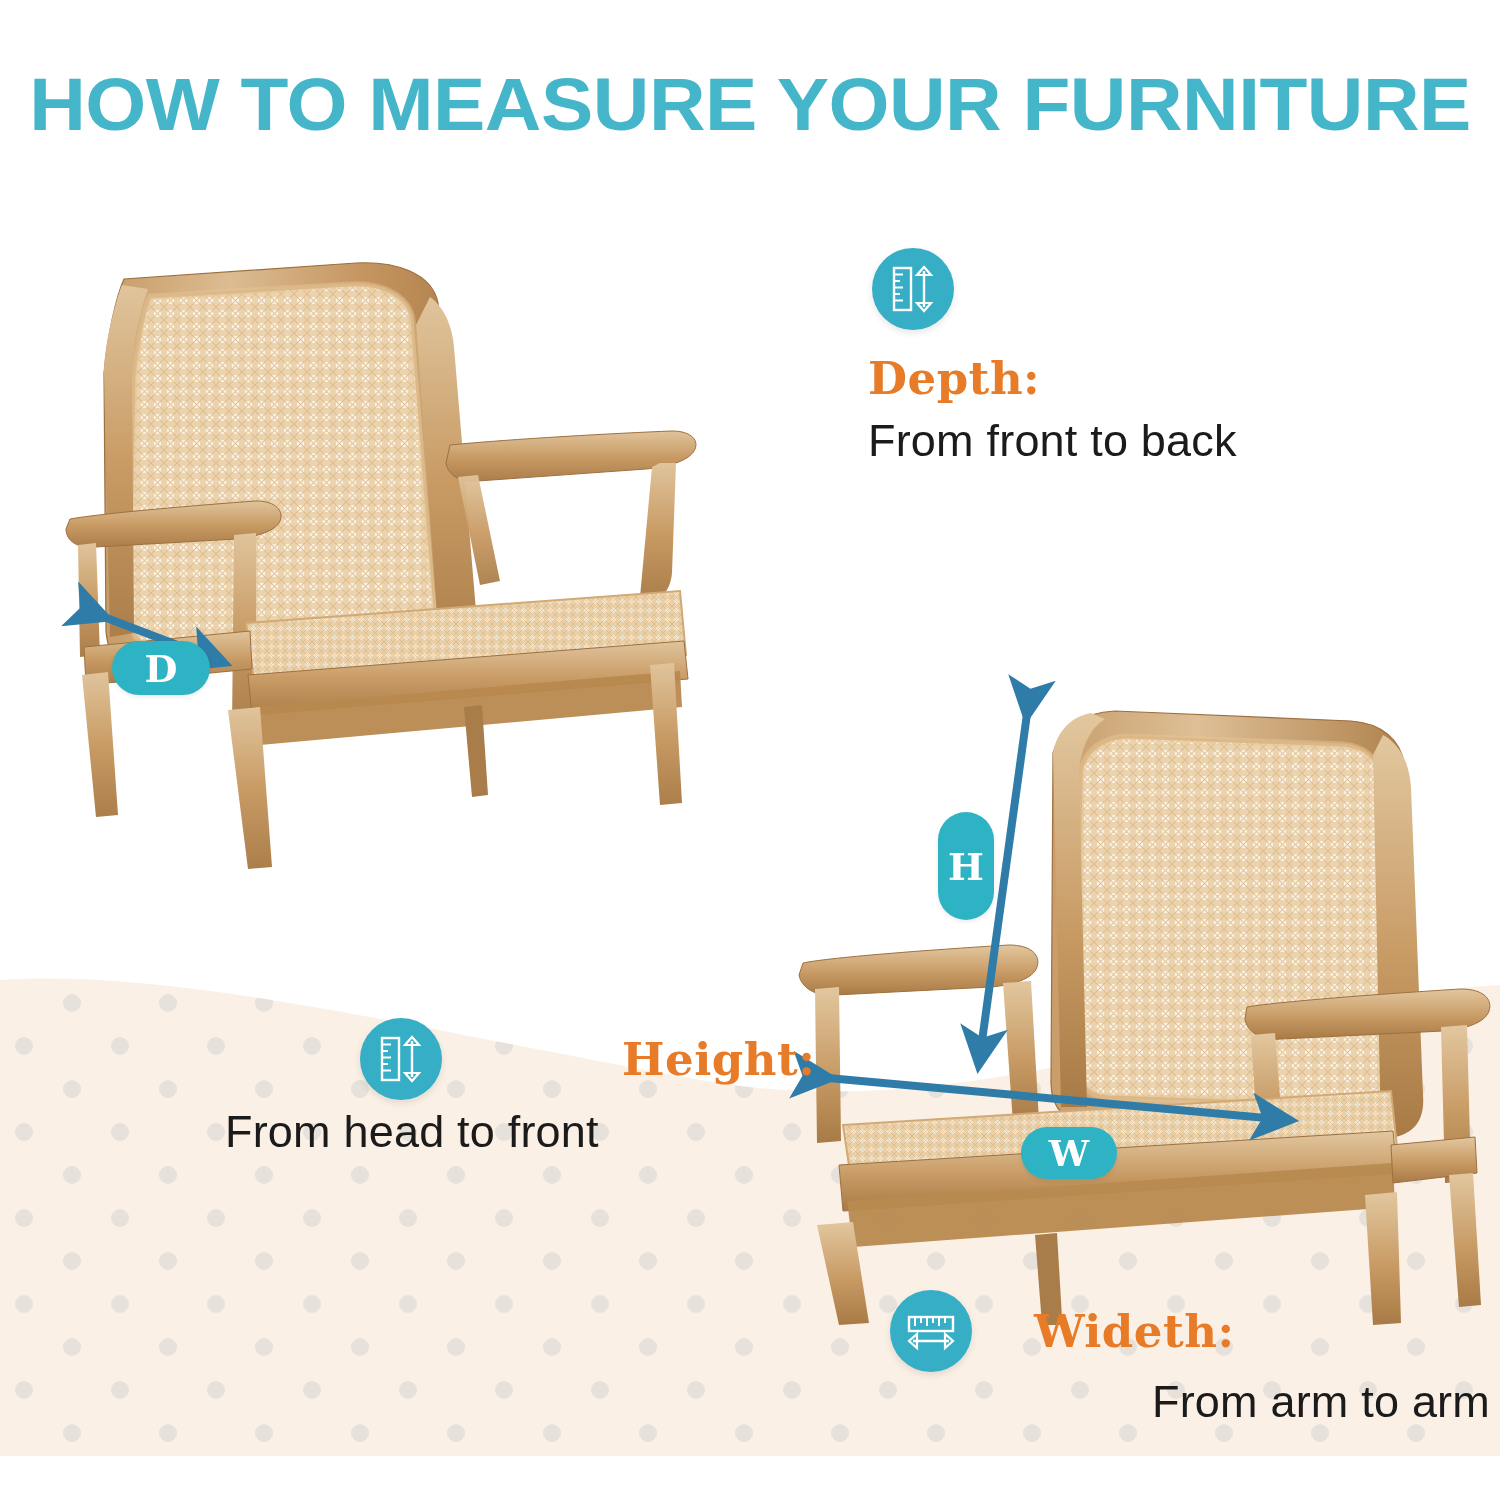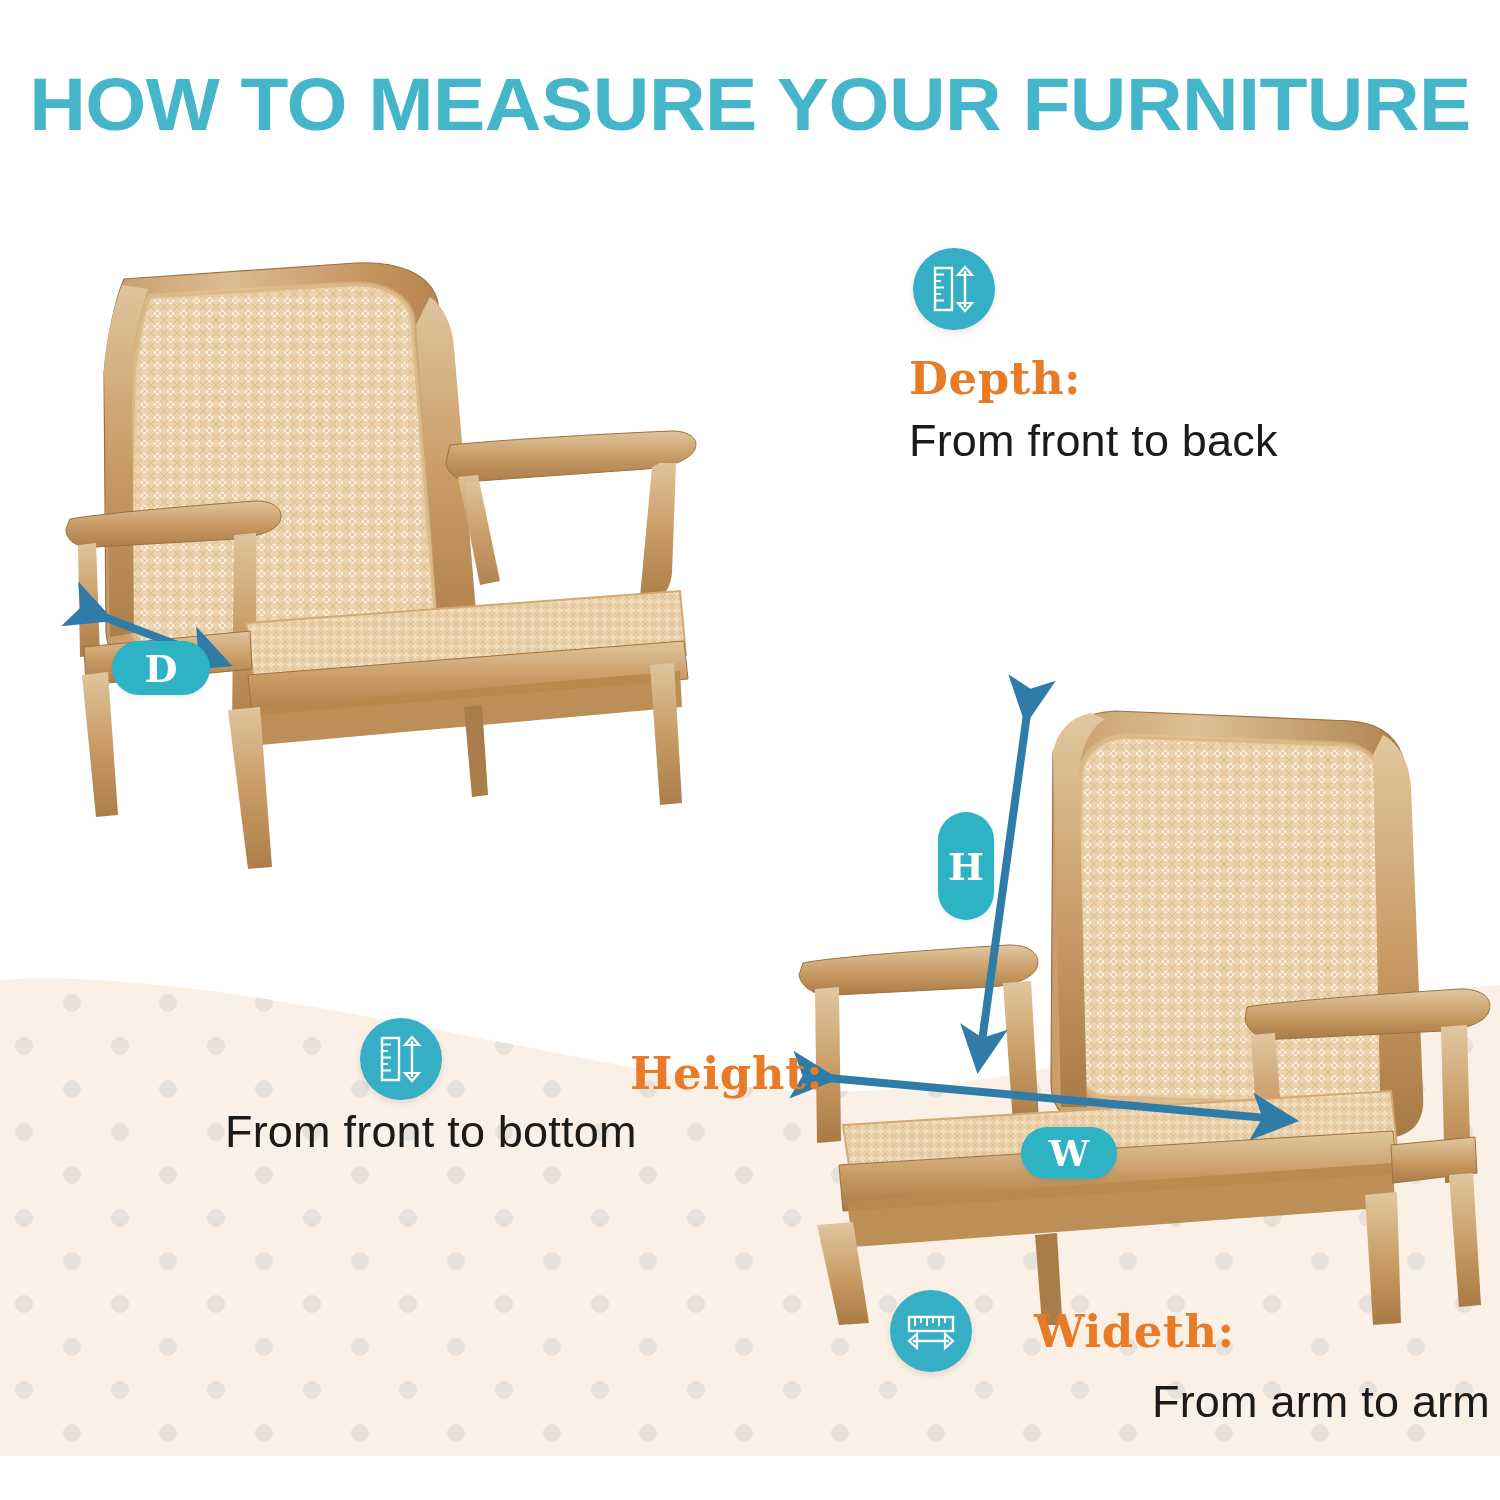--- a/index.html
+++ b/index.html
@@ -46,27 +46,27 @@
   .desc{
     font-family:Liberation Sans, sans-serif;
     font-weight:400;
     color:#1b1b1b;
     font-size:45px;
     white-space:nowrap;
     letter-spacing:.2px;
   }
 
   
-  #block-depth{left:868px;top:248px;margin-left:41px;}
+  #block-depth{left:868px;top:248px;}
   #block-depth .icon-circle{margin-left:4px;}
   #block-depth .kw{display:block;margin-top:22px;}
   #block-depth .desc{display:block;margin-top:10px;}
 
   #block-height{left:360px;top:1018px;width:700px;}
-  #block-height .hdr{display:flex;align-items:flex-end;gap:8px;}
+  #block-height .hdr{display:flex;align-items:center;}
   #block-height .kw{margin-left:180px;}
   #block-height .desc{display:block;margin-top:6px;margin-left:-135px;}
 
   #block-width{left:890px;top:1290px;width:600px;}
   #block-width .hdr{display:flex;align-items:center;}
   #block-width .kw{margin-left:62px;}
   #block-width .desc{display:block;margin-top:4px;margin-left:-48px;text-align:right;}
 
   
   .chair{position:absolute;}
@@ -301,21 +301,21 @@
           <line x1="8" y1="25.5" x2="17" y2="25.5" stroke="#fff" stroke-width="2"></line>
           <line x1="8" y1="32" x2="14" y2="32" stroke="#fff" stroke-width="2"></line>
           <line x1="8" y1="38.5" x2="17" y2="38.5" stroke="#fff" stroke-width="2"></line>
           <line x1="38" y1="9" x2="38" y2="45" stroke="#ffffff" stroke-width="2.4"></line>
           <path d="M31,13 L45,13 L38,5 Z" fill="none" stroke="#fff" stroke-width="2.2"></path>
           <path d="M31,41 L45,41 L38,49 Z" fill="none" stroke="#fff" stroke-width="2.2"></path>
         </svg>
       </div>
       <span class="kw">Height:</span>
     </div>
-    <span class="desc">From front to bottom</span>
+    <span class="desc">From head to front</span>
   </div>
 
   <div class="info" id="block-width">
     <div class="hdr">
       <div class="icon-circle">
         <svg width="54" height="54" viewBox="0 0 54 54">
           <rect x="5" y="13" width="44" height="14" fill="none" stroke="#ffffff" stroke-width="2.4"></rect>
           <line x1="11" y1="13" x2="11" y2="22" stroke="#fff" stroke-width="2"></line>
           <line x1="17" y1="13" x2="17" y2="19" stroke="#fff" stroke-width="2"></line>
           <line x1="23" y1="13" x2="23" y2="22" stroke="#fff" stroke-width="2"></line>

